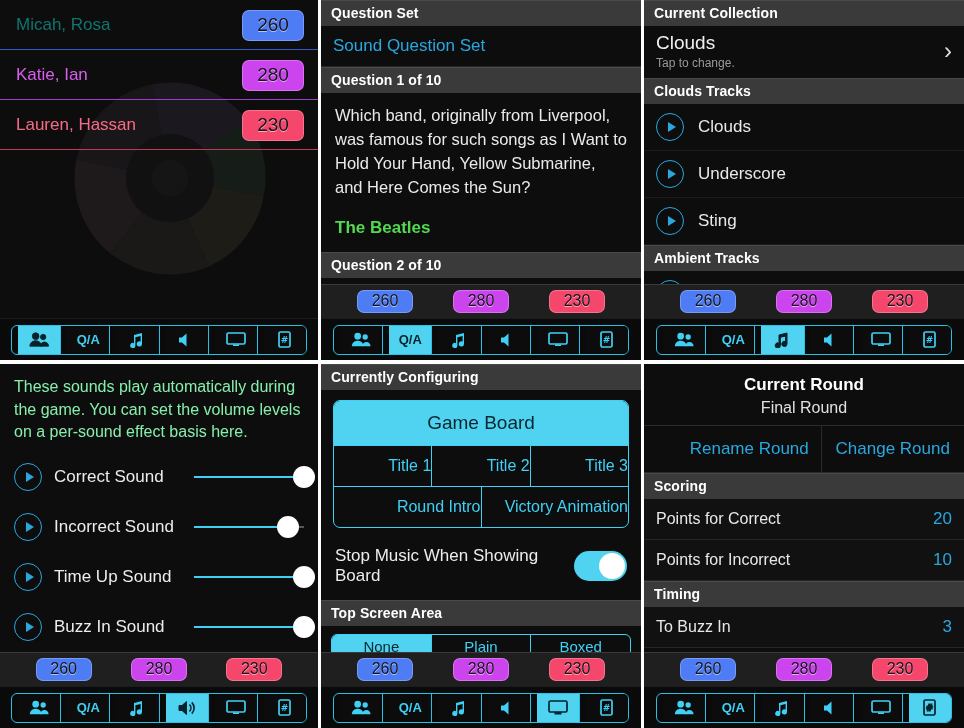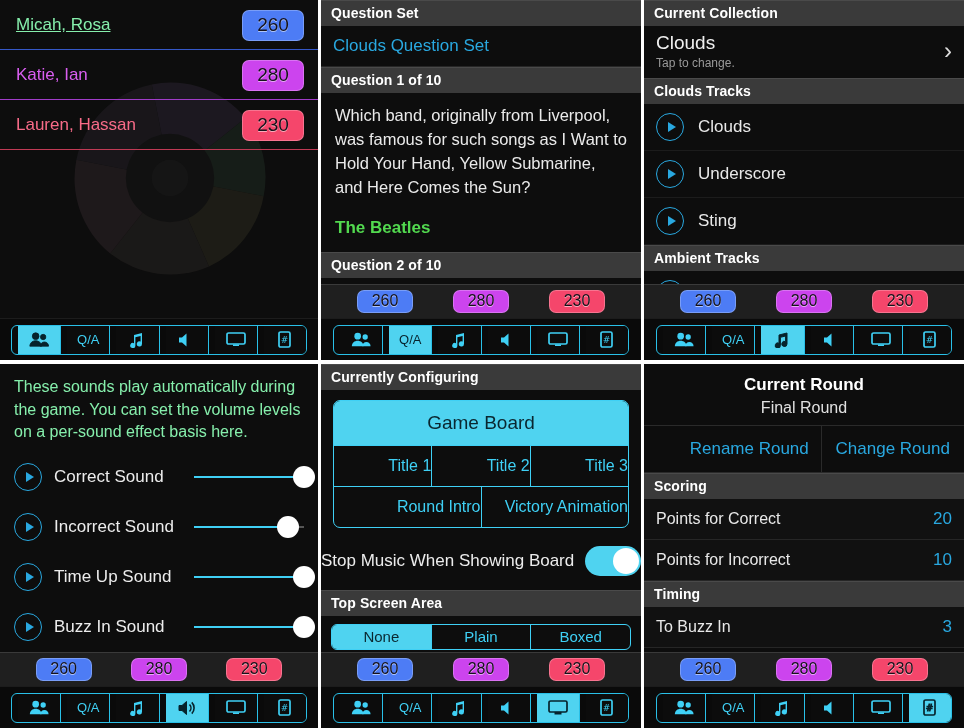--- a/index.html
+++ b/index.html
@@ -52,21 +52,21 @@
     height:50px;
     display:flex; align-items:center; justify-content:space-between;
     padding:0 14px 0 16px;
     position:relative;
     background:transparent;
   }
   .team .nm { font-size:17px; }
   .team:after {
     content:""; position:absolute; left:0; right:0; bottom:0; height:1px;
   }
-  .t1 .nm { color:#86efac;text-decoration:underline; } .t1:after { background:#3558c8; }
+  .t1 .nm { color:#0f766e; } .t1:after { background:#3558c8; }
   .t2 .nm { color:#d95ef0; } .t2:after { background:#a03cc8; }
   .t3 .nm { color:#f86b88; } .t3:after { background:#c03a55; }
   .pill {
     min-width:62px; text-align:center;
     border-radius:7px; padding:3px 10px 4px;
     font-size:19px; color:#15121a;
     text-shadow:0 1px 0 rgba(255,255,255,.55);
     border:1px solid rgba(255,255,255,.25);
   }
   .pill.b { background:#4d7cf5; }
@@ -89,21 +89,21 @@
     flex:0 0 auto; position:relative; z-index:3;
     border-top:1px solid #1c1c1c;
   }
   .tabs {
     display:flex; border:1px solid #29c0e8; border-radius:6px; overflow:hidden;
     height:30px; width:296px;
   }
   .tab {
     flex:1; display:flex; align-items:center; justify-content:center;
     border-right:1px solid #29c0e8; background:#0c0c0c; color:#3fd0f5;
-    font-size:13px; font-weight:normal;margin-left:6px;
+    font-size:13px; font-weight:bold;margin-left:6px;
   }
   .tab:last-child { border-right:none; }
   .tab.active { background:#4fd3f0; color:#06232c; }
   .tab.active svg { fill:#06232c; stroke:#06232c; }
   .tab svg { fill:#3fd0f5; }
   
   .pc {
     width:28px; height:28px; border-radius:50%;
     border:1.6px solid #29a8e0; display:inline-flex;
     align-items:center; justify-content:center; flex:0 0 auto;
@@ -123,21 +123,21 @@
   .sld .fill { position:absolute; left:0; top:12px; height:2px; background:#3fd0f5; }
   .sld .knob { position:absolute; top:2px; width:22px; height:22px; border-radius:50%; background:#fff; transform:translateX(-11px);}
   .intro { color:#86efac; font-size:16px; line-height:1.42; padding:12px 14px 8px; }
   
   .cfgwrap { padding:10px 12px 6px; }
   .cfg { border:1px solid #3fd0f5; border-radius:7px; overflow:hidden; }
   .cfg .big { background:#4fd3f0; color:#0a2730; text-align:center; font-size:19px; padding:11px 0; }
   .cfg .r3 { display:flex; border-top:1px solid #3fd0f5; }
   .cfg .r3 > div { flex:1; text-align:right; color:#3fd0f5; font-size:16px; padding:11px 0; border-right:1px solid #3fd0f5;}
   .cfg .r3 > div:last-child { border-right:none; }
-  .togrow { display:flex; align-items:center; justify-content:space-between; padding:12px 0 14px; }
+  .togrow { display:flex; align-items:center; justify-content:space-between; padding:12px 14px 14px; }
   .togrow .lbl { color:#ececec; font-size:17px; }
   .tog { width:56px; height:30px; border-radius:15px; background:#4fd3f0; position:relative; }
   .tog .k { position:absolute; right:2px; top:2px; width:26px; height:26px; border-radius:50%; background:#fff; }
   .seg { display:flex; margin:8px 10px 0; border:1px solid #3fd0f5; border-radius:6px; overflow:hidden; height:26px;}
   .seg > div { flex:1; text-align:center; color:#3fd0f5; font-size:15px; border-right:1px solid #3fd0f5; line-height:24px;}
   .seg > div:last-child { border-right:none; }
   .seg > div.on { background:#4fd3f0; color:#0a2730; }
   
   .rhead { text-align:center; padding:11px 0 4px; }
   .rhead .t { color:#fff; font-size:17px; font-weight:bold; }
@@ -216,21 +216,21 @@
             </svg>
           </div>
       </div>
     </div>
   </div>
 
   <div class="panel">
     <div class="pbody">
       <div class="sec">Question Set</div>
       <div class="row plain">
-        <span class="link">Clouds Question Set</span>
+        <span class="link">Sound Question Set</span>
       </div>
       <div class="sec">Question 1 of 10</div>
       <div class="qtext">Which band, originally from Liverpool, was famous for such songs as I Want to Hold Your Hand, Yellow Submarine, and Here Comes the Sun?</div>
       <div class="ans">The Beatles</div>
       <div class="sec">Question 2 of 10</div>
     </div>
     <div class="scorebar">
       <span class="pill b">260</span>
       <span class="pill m">280</span>
       <span class="pill r">230</span>

